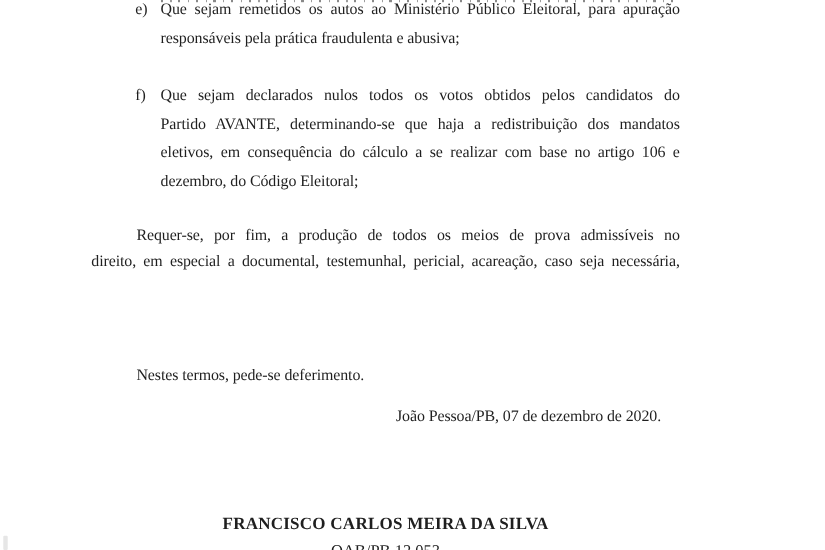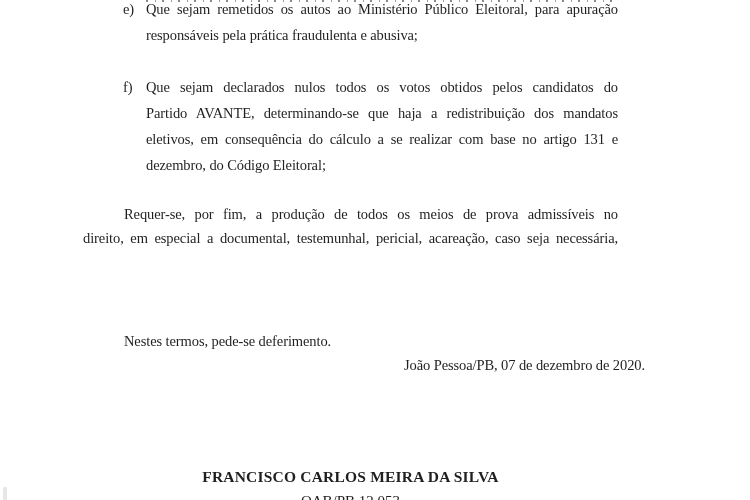--- a/index.html
+++ b/index.html
@@ -50,23 +50,22 @@
   #closing-request {
     position: absolute;
     left: 124px;
     top: 301px;
     line-height: 24px;
     margin-top: 28px;
   }
   #dateline {
     position: absolute;
     left: 360px;
-    top: 353px;
+    top: 367px;
     line-height: 24px;
-    margin-left: 44px;
   }
   #signature-block {
     position: absolute;
     left: 83px;
     top: 429px;
     width: 535px;
     text-align: center;
   }
   #signature-name {
     font-weight: bold;
@@ -111,21 +110,21 @@
   <div id="item-e" class="petition-item txt">
     <span class="item-label">e)</span>
     <div class="jl">Que sejam remetidos os autos ao Ministério Público Eleitoral, para apuração</div>
     <div>responsáveis pela prática fraudulenta e abusiva;</div>
   </div>
 
   <div id="item-f" class="petition-item txt">
     <span class="item-label">f)</span>
     <div class="jl">Que sejam declarados nulos todos os votos obtidos pelos candidatos do</div>
     <div class="jl">Partido AVANTE, determinando-se que haja a redistribuição dos mandatos</div>
-    <div class="jl">eletivos, em consequência do cálculo a se realizar com base no artigo 131 e</div>
+    <div class="jl">eletivos, em consequência do cálculo a se realizar com base no artigo 106 e</div>
     <div>dezembro, do Código Eleitoral;</div>
   </div>
 
   <div id="closing-paragraph" class="txt">
     <div class="jl first-line">Requer-se, por fim, a produção de todos os meios de prova admissíveis no</div>
     <div class="jl">direito, em especial a documental, testemunhal, pericial, acareação, caso seja necessária,</div>
   </div>
 
   <div id="closing-request" class="txt">Nestes termos, pede-se deferimento.</div>
 

